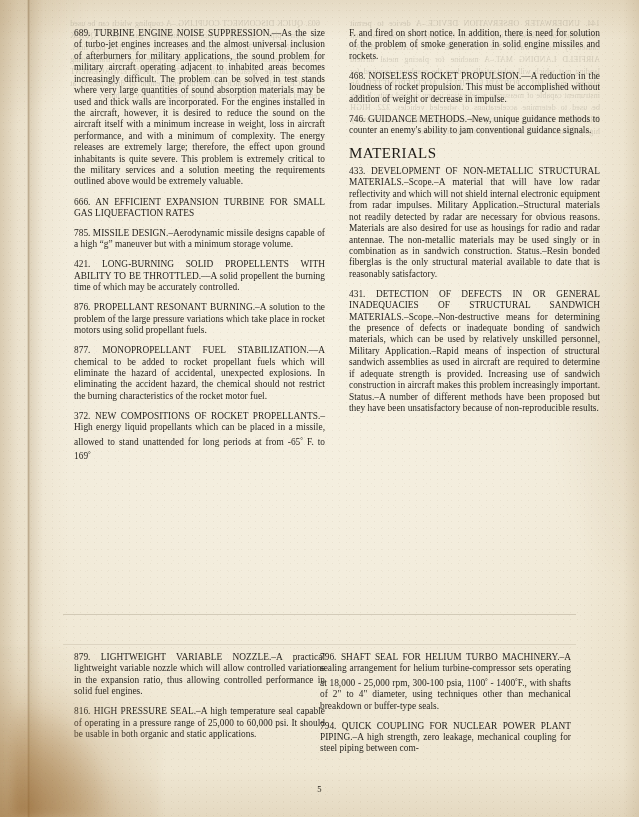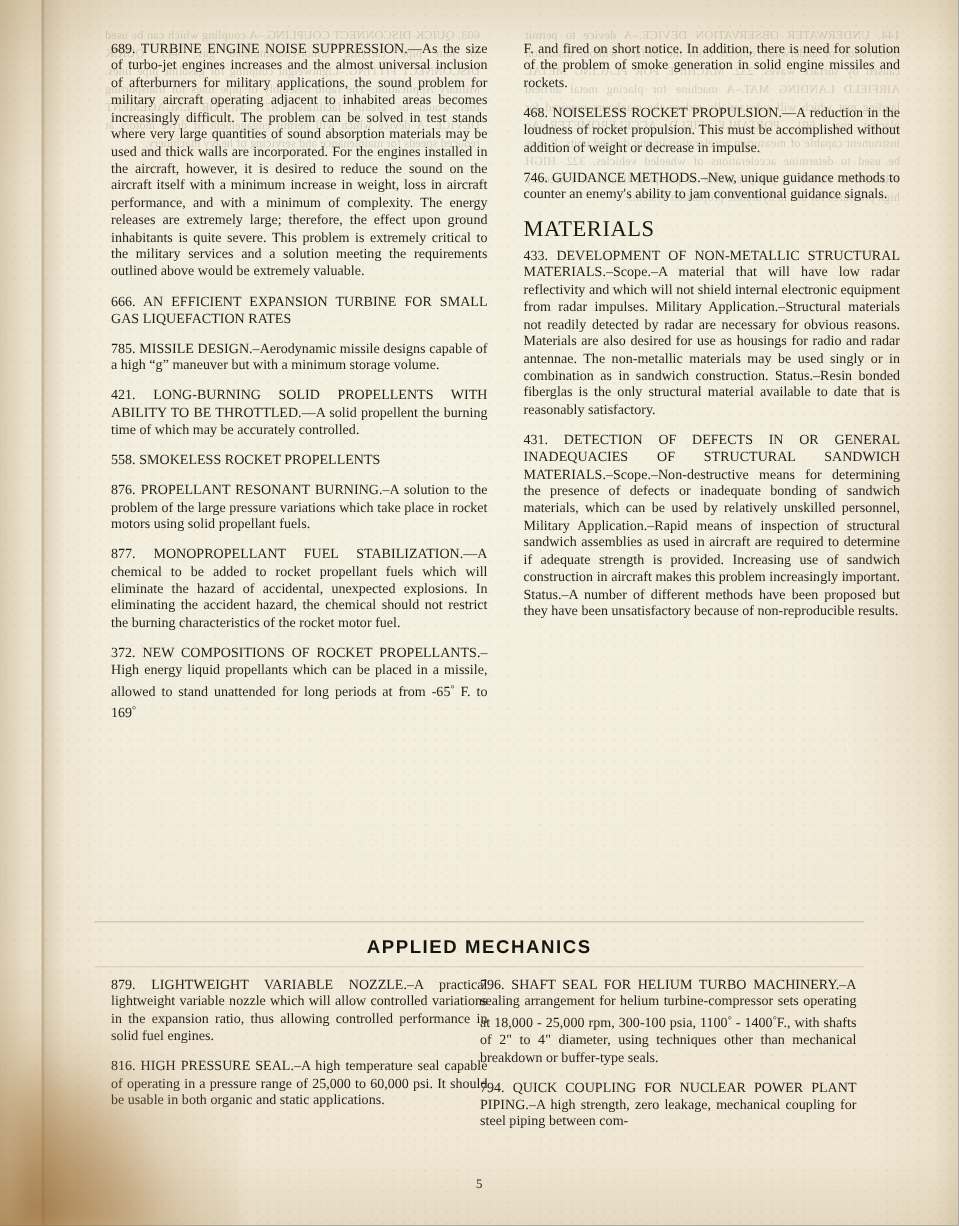--- a/index.html
+++ b/index.html
@@ -222,37 +222,35 @@
     <div class="bleed-col" id="bleed-col-right">603. QUICK DISCONNECT COUPLING.–A coupling which can be used to join pipe carrying armor-contaminated gas. 445. QUICK DISCONNECT FITTING.–Lightweight coupling for gasoline pipe lines. Military Application.–The rapid assembly of pipe lines for transporting fuel would be greatly facilitated. 877. MOTOR ENGAGEMENT DEVICE.–A device which will permit engagement of drive motors at reduced speeds for maintenance and servicing of heavy machinery.</div>
   </div>
 
   <div id="content" class="scanny">
 
     <div class="col" id="col-left-top">
       <p class="entry">689. TURBINE ENGINE NOISE SUPPRESSION.––As the size of turbo-jet engines increases and the almost universal inclusion of afterburners for military applications, the sound problem for military aircraft operating adjacent to inhabited areas becomes increasingly difficult. The problem can be solved in test stands where very large quantities of sound absorption materials may be used and thick walls are incorporated. For the engines installed in the aircraft, however, it is desired to reduce the sound on the aircraft itself with a minimum increase in weight, loss in aircraft performance, and with a minimum of complexity. The energy releases are extremely large; therefore, the effect upon ground inhabitants is quite severe. This problem is extremely critical to the military services and a solution meeting the requirements outlined above would be extremely valuable.</p>
       <p class="entry">666. AN EFFICIENT EXPANSION TURBINE FOR SMALL GAS LIQUEFACTION RATES</p>
       <p class="entry">785. MISSILE DESIGN.–Aerodynamic missile designs capable of a high “g” maneuver but with a minimum storage volume.</p>
       <p class="entry">421. LONG-BURNING SOLID PROPELLENTS WITH ABILITY TO BE THROTTLED.––A solid propellent the burning time of which may be accurately controlled.</p>
-      <p class="entry">558. SMOKELESS ROCKET PROPELLENTS</p>
       <p class="entry">876. PROPELLANT RESONANT BURNING.–A solution to the problem of the large pressure variations which take place in rocket motors using solid propellant fuels.</p>
       <p class="entry">877. MONOPROPELLANT FUEL STABILIZATION.––A chemical to be added to rocket propellant fuels which will eliminate the hazard of accidental, unexpected explosions. In eliminating the accident hazard, the chemical should not restrict the burning characteristics of the rocket motor fuel.</p>
       <p class="entry">372. NEW COMPOSITIONS OF ROCKET PROPELLANTS.–High energy liquid propellants which can be placed in a missile, allowed to stand unattended for long periods at from -65<sup class="deg">°</sup> F. to 169<sup class="deg">°</sup></p>
     </div>
 
     <div class="col" id="col-right-top">
       <p class="entry">F. and fired on short notice. In addition, there is need for solution of the problem of smoke generation in solid engine missiles and rockets.</p>
       <p class="entry">468. NOISELESS ROCKET PROPULSION.––A reduction in the loudness of rocket propulsion. This must be accomplished without addition of weight or decrease in impulse.</p>
       <p class="entry">746. GUIDANCE METHODS.–New, unique guidance methods to counter an enemy's ability to jam conventional guidance signals.</p>
       <p class="section-head">MATERIALS</p>
       <p class="entry">433. DEVELOPMENT OF NON-METALLIC STRUCTURAL MATERIALS.–Scope.–A material that will have low radar reflectivity and which will not shield internal electronic equipment from radar impulses. Military Application.–Structural materials not readily detected by radar are necessary for obvious reasons. Materials are also desired for use as housings for radio and radar antennae. The non-metallic materials may be used singly or in combination as in sandwich construction. Status.–Resin bonded fiberglas is the only structural material available to date that is reasonably satisfactory.</p>
       <p class="entry">431. DETECTION OF DEFECTS IN OR GENERAL INADEQUACIES OF STRUCTURAL SANDWICH MATERIALS.–Scope.–Non-destructive means for determining the presence of defects or inadequate bonding of sandwich materials, which can be used by relatively unskilled personnel, Military Application.–Rapid means of inspection of structural sandwich assemblies as used in aircraft are required to determine if adequate strength is provided. Increasing use of sandwich construction in aircraft makes this problem increasingly important. Status.–A number of different methods have been proposed but they have been unsatisfactory because of non-reproducible results.</p>
     </div>
 
     <div id="rule-top"></div>
-    <div id="applied-mechanics">APPLIED MECHANICS</div>
     <div id="rule-bottom"></div>
 
     <div class="col" id="col-left-bot">
       <p class="entry">879. LIGHTWEIGHT VARIABLE NOZZLE.–A practical lightweight variable nozzle which will allow controlled variations in the expansion ratio, thus allowing controlled performance in solid fuel engines.</p>
       <p class="entry">816. HIGH PRESSURE SEAL.–A high temperature seal capable of operating in a pressure range of 25,000 to 60,000 psi. It should be usable in both organic and static applications.</p>
     </div>
 
     <div class="col" id="col-right-bot">
       <p class="entry">796. SHAFT SEAL FOR HELIUM TURBO MACHINERY.–A sealing arrangement for helium turbine-compressor sets operating at 18,000 - 25,000 rpm, 300-100 psia, 1100<sup class="deg">°</sup> - 1400<sup class="deg">°</sup>F., with shafts of 2" to 4" diameter, using techniques other than mechanical breakdown or buffer-type seals.</p>
       <p class="entry">794. QUICK COUPLING FOR NUCLEAR POWER PLANT PIPING.–A high strength, zero leakage, mechanical coupling for steel piping between com-</p>

